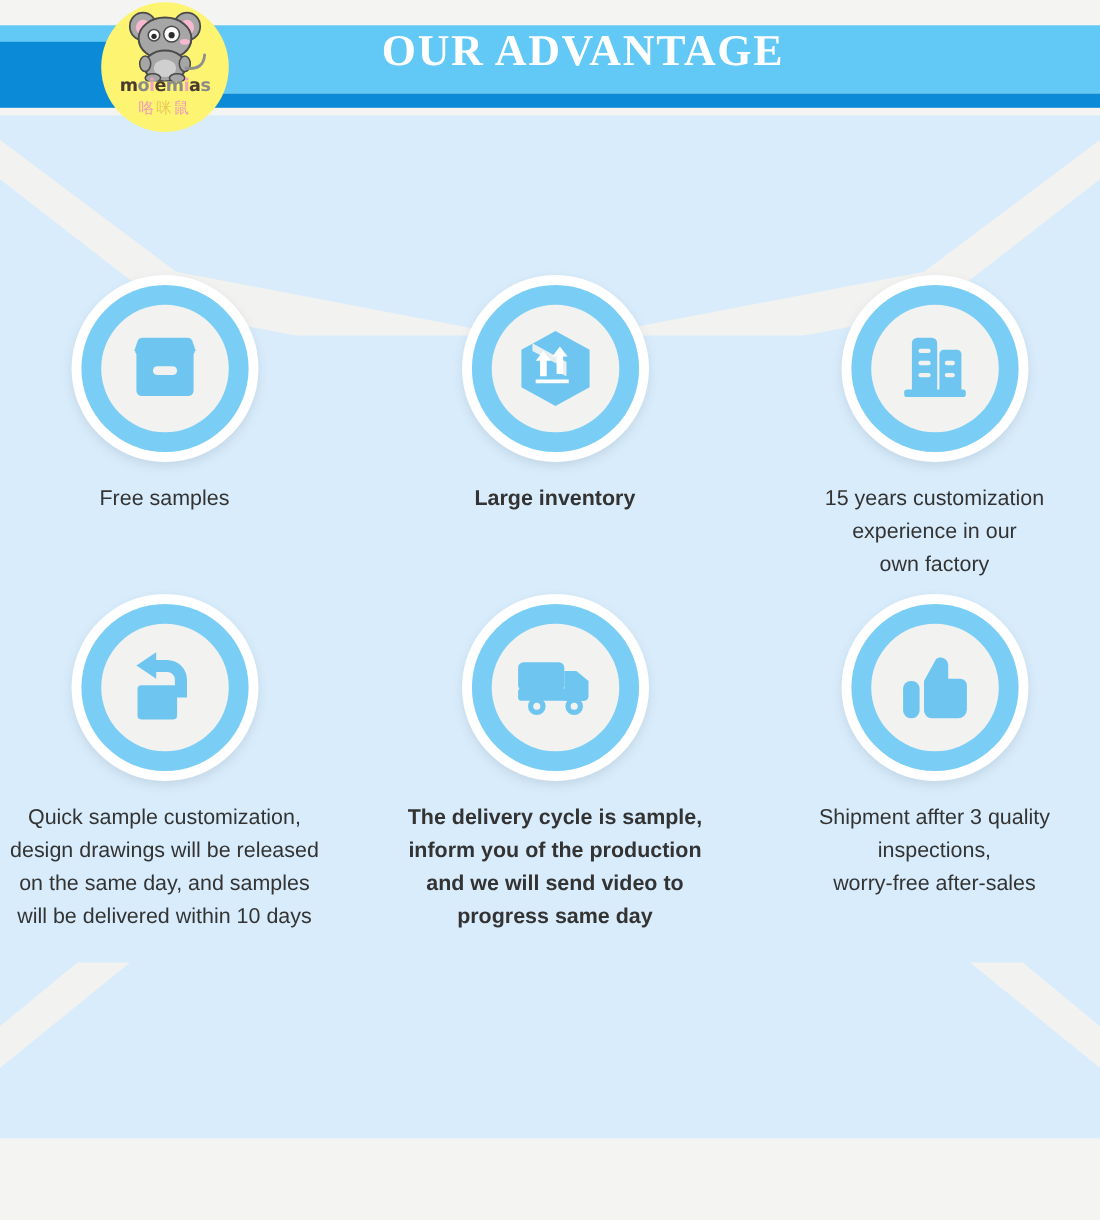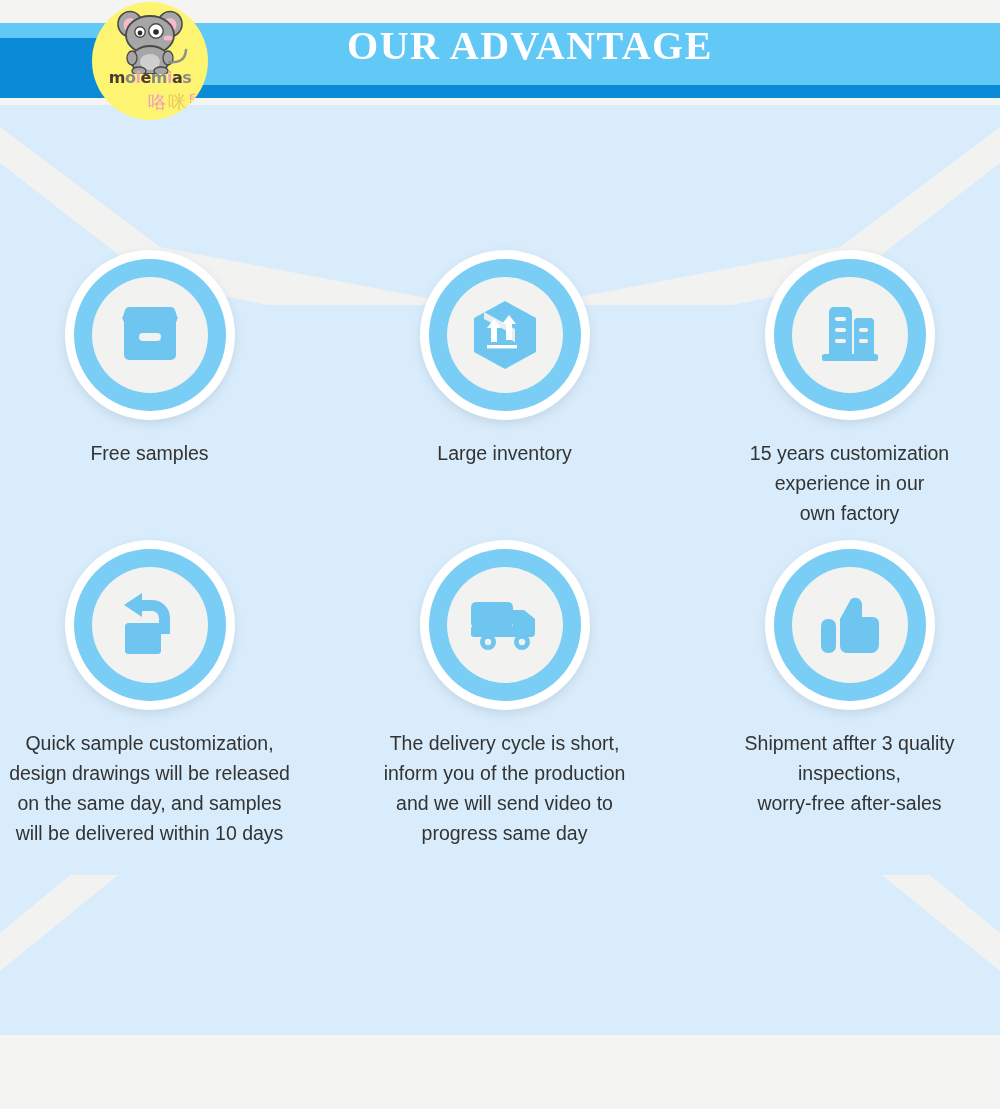--- a/index.html
+++ b/index.html
@@ -53,21 +53,21 @@
     text-align:center; font-size:16px; font-weight:bold;
     font-family:"DejaVu Sans", sans-serif;
     letter-spacing:-0.5px; line-height:1;
   }
   .logo-word .c1{color:#4a3a2f}.logo-word .c2{color:#8a8a8a}
   .logo-word .c3{color:#f5a0bd}.logo-word .c4{color:#4a3a2f}
   .logo-word .c5{color:#8a8a8a}.logo-word .c6{color:#f5a0bd}
   .logo-word .c7{color:#4a3a2f}.logo-word .c8{color:#8a8a8a}
   .logo-cn {
     position:absolute; left:0; top:88px; width:116px;
-    text-align:right; font-size:18px; letter-spacing:2px;
+    text-align:center; font-size:14px; letter-spacing:2px;
     font-family:"DejaVu Sans", sans-serif;
   }
   .logo-cn .d1{color:#f29cb9}.logo-cn .d2{color:#e8c85a}.logo-cn .d3{color:#f29cb9}
 
   
   .panel {
     position:absolute; left:0; top:105px; width:1000px; height:930px;
     background:#d8ecfb;
     overflow:hidden;
   }
@@ -75,21 +75,21 @@
   .deco svg { display:block; }
   .deco-top { top:0; height:200px; }
   .deco-bottom { bottom:0; height:160px; }
 
   
   .grid {
     position:absolute; left:0; top:0; width:1000px; height:954px;
   }
   .cell { position:absolute; width:333px; }
   .cell-c0 { left:-17px; }
-  .cell-c1 { left:338px; }
+  .cell-c1 { left:338px;font-weight:bold; }
   .cell-c2 { left:683px; }
   .row0 { top:145px; }
   .row1 { top:435px; }
 
   .badge {
     position:relative; width:170px; height:170px; margin:0 auto;
   }
   .badge .ring-outer {
     position:absolute; left:0; top:0; width:170px; height:170px;
     border-radius:50%;
@@ -276,21 +276,21 @@
             <path d="M44 13 h11 l11 9 v14 a4 4 0 0 1 -4 4 H44 Z" fill="#6ec6f0"></path>
             <rect x="2" y="29" width="62" height="11" rx="3" fill="#6ec6f0"></rect>
             <circle cx="19" cy="45" r="8" fill="#6ec6f0"></circle>
             <circle cx="53" cy="45" r="8" fill="#6ec6f0"></circle>
             <circle cx="19" cy="45" r="3.2" fill="#f2f2f0"></circle>
             <circle cx="53" cy="45" r="3.2" fill="#f2f2f0"></circle>
           </svg>
         </div>
       </div>
       <div class="caption cap-wide">
-        <div>The delivery cycle is short,</div>
+        <div>The delivery cycle is sample,</div>
         <div>inform you of the production</div>
         <div>and we will send video to</div>
         <div>progress same day</div>
       </div>
     </div>
 
     <div class="cell cell-c2 row1">
       <div class="badge">
         <div class="ring-outer"></div>
         <div class="ring-blue"></div>

